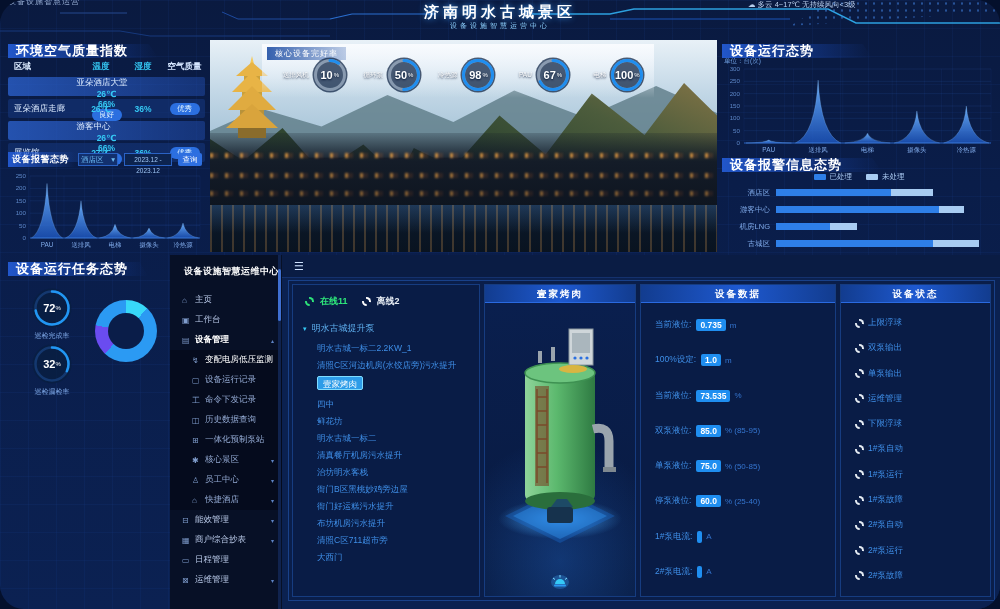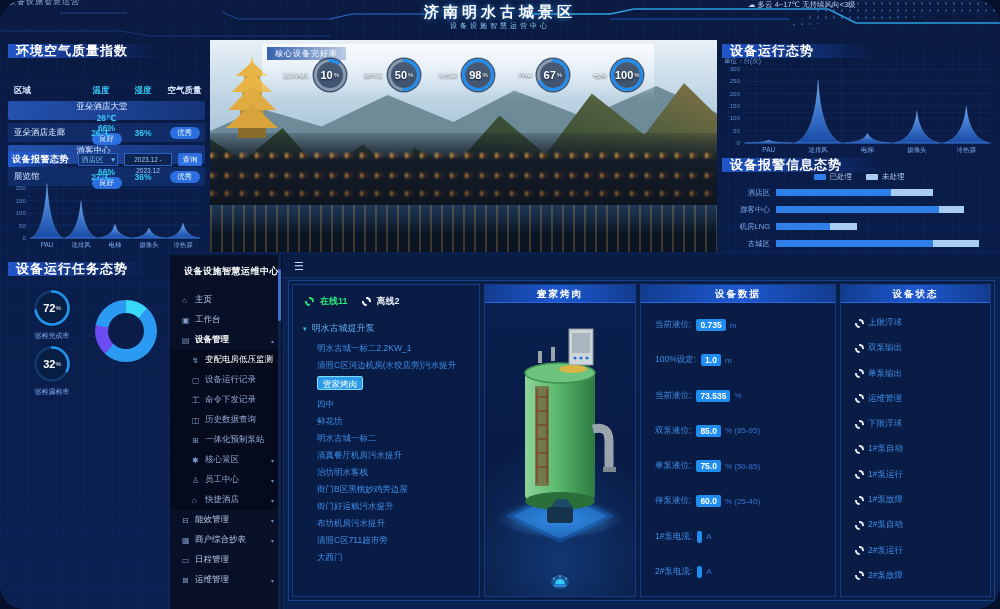--- a/index.html
+++ b/index.html
@@ -28,21 +28,21 @@
     clip-path:polygon(35% 0,100% 0,100% 45%,0 100%,20% 0); }
 
   
   .ptitle { position:absolute; height:14px; line-height:14px; padding-left:8px;
     font-size:13px; font-weight:bold; color:#fff; letter-spacing:1px; z-index:3;
     background:linear-gradient(90deg,rgba(35,90,210,.95),rgba(20,60,150,.55) 60%,rgba(20,60,150,0));
     clip-path:polygon(0 0,94% 0,100% 100%,0 100%); }
 
   
   .envtable { position:absolute; left:8px; top:60px; width:197px; z-index:2; font-size:8.5px; }
-  .env-head { display:flex; height:14px; align-items:center; font-weight:bold; color:#d5e6ff;margin-top:24px; }
+  .env-head { display:flex; height:14px; align-items:center; font-weight:bold; color:#d5e6ff; }
   .env-row { display:flex; height:19px; margin-top:3px; align-items:center; border-radius:2px; }
   .env-row.odd { background:linear-gradient(90deg,rgba(45,100,210,.75),rgba(35,80,180,.45));flex-direction:column; }
   .env-row.even { background:rgba(20,52,120,.65); }
   .c-area { width:72px; padding-left:6px; color:#dcebff; }
   .c-temp,.c-hum { width:42px; text-align:center; color:#35c9f5; font-weight:bold; }
   .c-q { flex:1; text-align:center; }
   .badge { display:inline-block; min-width:30px; padding:1px 5px; border-radius:7px;
     background:#2b6fe0; color:#dff3ff; font-size:7.5px; }
   .filterbar { position:absolute; left:8px; top:152px; width:197px; height:15px; z-index:3; display:flex; align-items:center; }
   .f-title { font-size:9px; font-weight:bold; color:#fff; letter-spacing:.5px;

